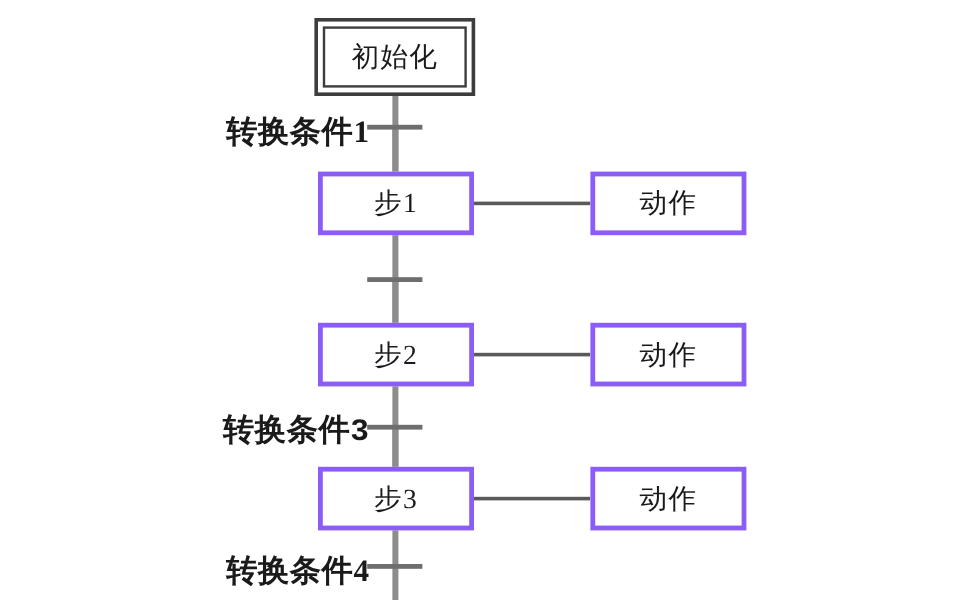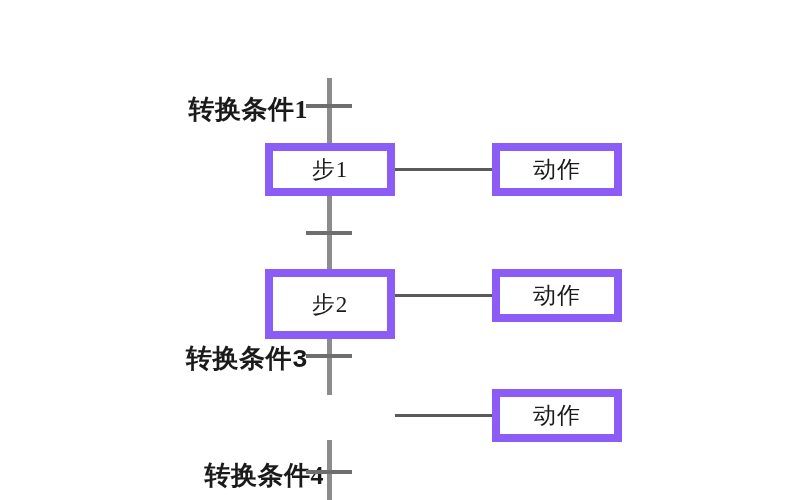--- a/index.html
+++ b/index.html
@@ -41,21 +41,21 @@
     color: #1a1a1a;
     letter-spacing: 0.5px;
     white-space: nowrap;
     font-weight: 600;
   }
 
   
   .box {
     position: absolute;
     background: #ffffff;
-    border: 8px solid #8b5cf6;
+    border: 4px solid #8b5cf6;
     box-sizing: border-box;
     display: flex;
     align-items: center;
     justify-content: center;
     font-size: 23px;
     color: #1a1a1a;
     letter-spacing: 1px;
     white-space: nowrap;
   }
 
@@ -89,46 +89,54 @@
 <div id="canvas">
 
   <div class="trunk" style="top:78px; height:68px;"></div>
   <div class="trunk" style="top:105px; height:42px;"></div>
   <div class="trunk" style="top:194px; height:78px;"></div>
   <div class="trunk" style="top:232px; height:42px;"></div>
   <div class="trunk" style="top:320px; height:74px;"></div>
   <div class="trunk" style="top:355px; height:40px;"></div>
   <div class="trunk" style="top:440px; height:60px;"></div>
 
+  <div class="box initial" style="left:262px; top:15px; width:134px; height:65px;">
+    <div class="inner">
+      <span>初始化</span>
+    </div>
+  </div>
 
   <div class="cond-label" style="left:108px; top:97px; width:200px;">转换条件1</div>
   <div class="tick" style="left:306px; top:104px;"></div>
 
   <div class="box" style="left:265px; top:143px; width:130px; height:53px;">
     <span>步1</span>
   </div>
   <div class="connector" style="left:395px; top:168px; width:97px;"></div>
   <div class="box" style="left:492px; top:143px; width:130px; height:53px;">
     <span>动作</span>
   </div>
 
   <div class="tick" style="left:306px; top:231px;"></div>
 
-  <div class="box" style="left:265px; top:269px; width:130px; height:70px;">
+  <div class="box" style="left:265px; top:269px; width:130px; height:53px;">
     <span>步2</span>
   </div>
   <div class="connector" style="left:395px; top:294px; width:97px;"></div>
   <div class="box" style="left:492px; top:269px; width:130px; height:53px;">
     <span>动作</span>
   </div>
 
   <div class="cond-label" style="left:108px; top:347px; width:200px;font-family:Liberation Mono, monospace;">转换条件3</div>
   <div class="tick" style="left:306px; top:354px;"></div>
 
+  <div class="box" style="left:265px; top:389px; width:130px; height:53px;">
+    <span>步3</span>
+  </div>
   <div class="connector" style="left:395px; top:414px; width:97px;"></div>
   <div class="box" style="left:492px; top:389px; width:130px; height:53px;">
     <span>动作</span>
   </div>
 
-  <div class="cond-label" style="left:124px; top:463px; width:200px;">转换条件4</div>
+  <div class="cond-label" style="left:108px; top:463px; width:200px;">转换条件4</div>
   <div class="tick" style="left:306px; top:470px;"></div>
 
 </div>
 
 </body></html>

